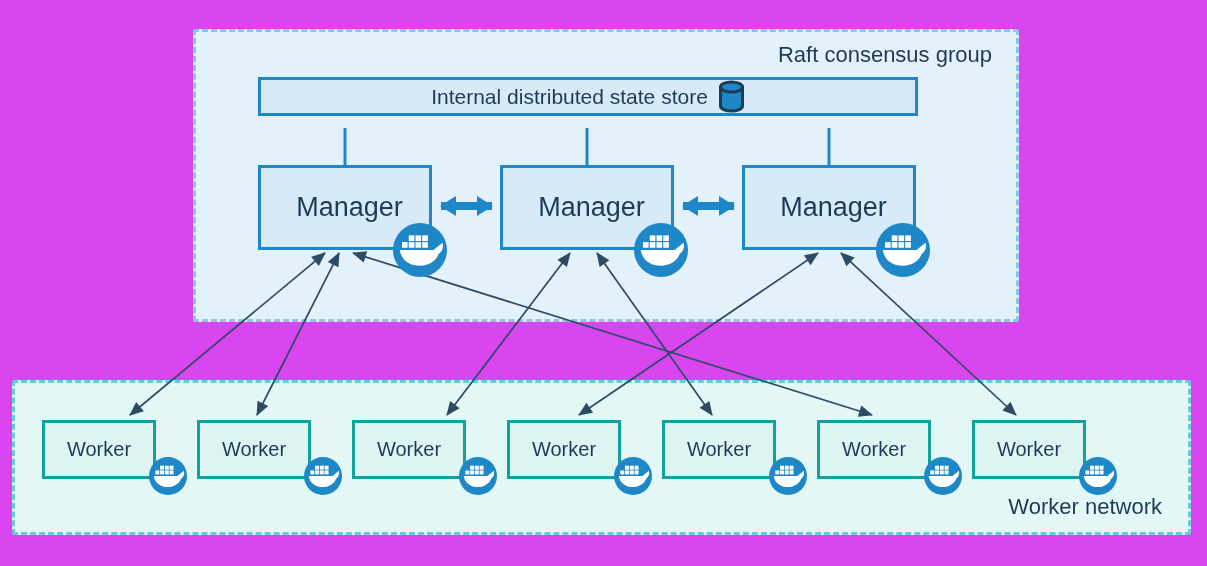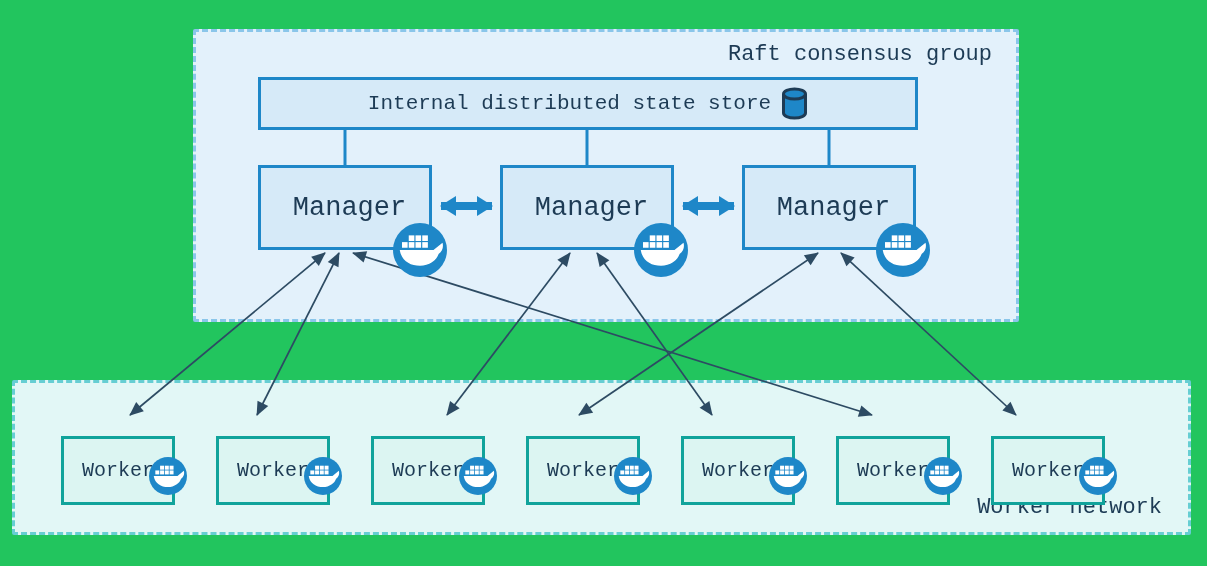--- a/index.html
+++ b/index.html
@@ -1,18 +1,18 @@
 <!DOCTYPE html>
 <html><head>
 <meta charset="utf-8">
 <style>
   html,body{margin:0;padding:0;background:#ffffff;}
   .stage{
-    position:relative;width:1207px;height:566px;background:#22c55e;
-    font-family:Liberation Mono, monospace;color:#1d3b55;overflow:hidden;
+    position:relative;width:1207px;height:566px;background:#d946ef;
+    font-family:Liberation Sans, sans-serif;color:#1d3b55;overflow:hidden;
   }
   .group{position:absolute;box-sizing:border-box;z-index:0;}
   .raft-group{
     left:193px;top:29px;width:826px;height:293px;
     background:#e3f1fb;border:3px dashed #8ac6ea;border-radius:2px;
   }
   .raft-label{
     position:absolute;top:10px;right:24px;font-size:22px;color:#1d3b55;white-space:nowrap;
   }
   .gossip-group{
@@ -21,28 +21,28 @@
   }
   .gossip-label{
     position:absolute;bottom:12px;right:26px;font-size:22px;color:#1d3b55;white-space:nowrap;
   }
   .edge-layer{position:absolute;left:0;top:0;z-index:1;pointer-events:none;}
   .node{
     position:absolute;box-sizing:border-box;display:flex;align-items:center;justify-content:center;
     z-index:2;background:#d6eaf8;
   }
   .store{
-    left:258px;top:77px;width:660px;height:53px;border:3px solid #1e87c8;gap:10px;font-size:21px;
+    left:258px;top:77px;width:660px;height:39px;border:3px solid #1e87c8;gap:10px;font-size:21px;
   }
   .manager{
     top:165px;width:174px;height:85px;border:3px solid #1e87c8;font-size:27px;padding-left:9px;
   }
   .m1{left:258px;} .m2{left:500px;} .m3{left:742px;}
   .worker{
-    top:436px;width:114px;height:69px;border:3px solid #10a39b;background:#dcf5f2;font-size:20px;margin-left:19px;
+    top:420px;width:114px;height:59px;border:3px solid #10a39b;background:#dcf5f2;font-size:20px;
   }
   .w1{left:42px;} .w2{left:197px;} .w3{left:352px;} .w4{left:507px;}
   .w5{left:662px;} .w6{left:817px;} .w7{left:972px;}
   .dicon{position:absolute;z-index:3;}
   .dicon-manager{width:54px;height:54px;}
   .dicon-worker{width:38px;height:38px;}
   .i-m1{left:393px;top:223px;} .i-m2{left:634px;top:223px;} .i-m3{left:876px;top:223px;}
   .i-w1{left:149px;top:457px;} .i-w2{left:304px;top:457px;} .i-w3{left:459px;top:457px;}
   .i-w4{left:614px;top:457px;} .i-w5{left:769px;top:457px;} .i-w6{left:924px;top:457px;}
   .i-w7{left:1079px;top:457px;}

